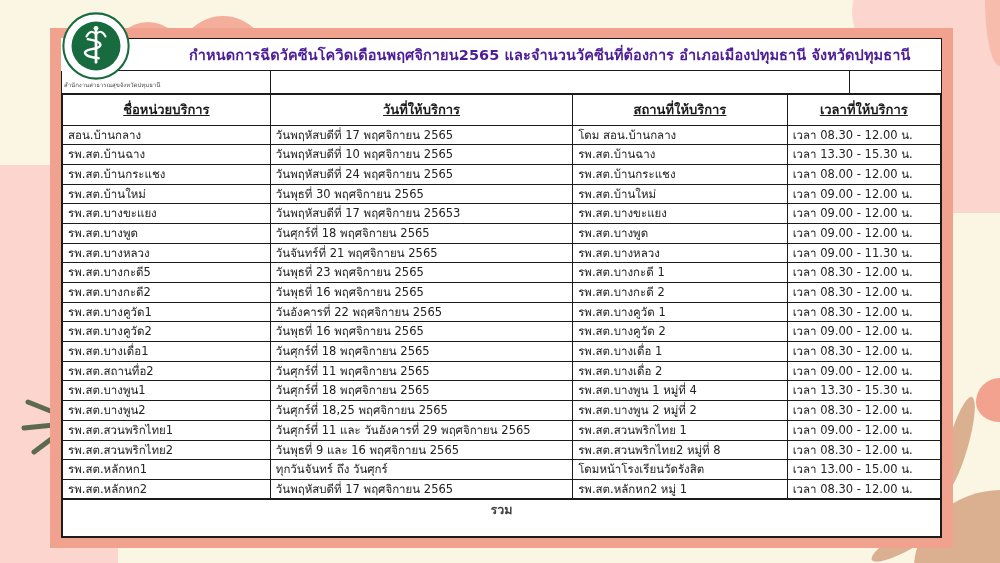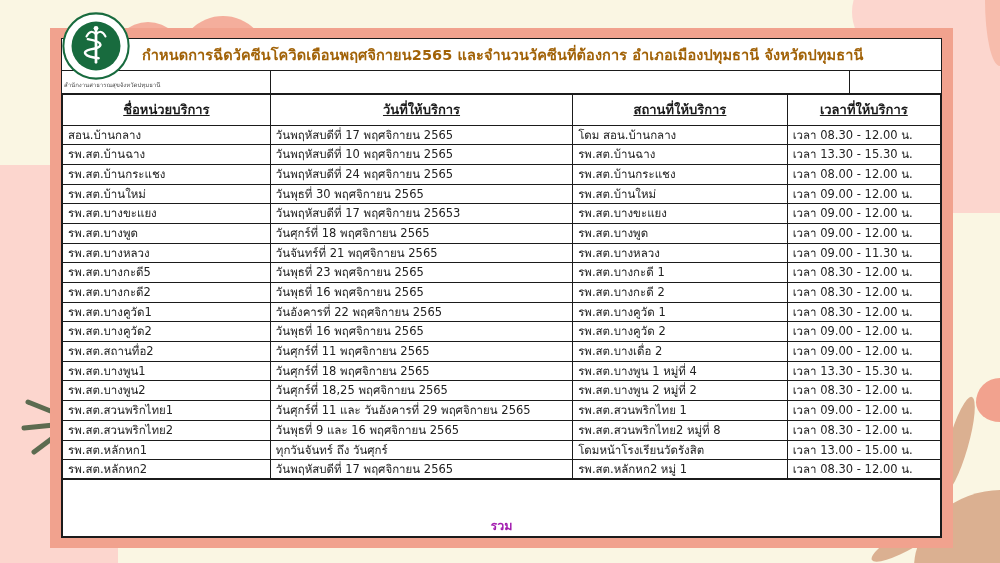--- a/index.html
+++ b/index.html
@@ -17,36 +17,36 @@
   .bg-pink-leaf{right:0;top:378px;width:24px;height:44px;background:#F2A28E;border-radius:100% 0 0 100% / 55% 0 0 45%;}
   .scallop{background:#F4AE9C;}
   .scallop.s1{left:112px;top:22px;width:72px;height:40px;border-radius:36px 36px 0 0;}
   .scallop.s2{left:178px;top:16px;width:90px;height:48px;border-radius:45px 45px 0 0;}
   
   .doc-frame{left:50px;top:28px;width:903px;height:520px;background:#F1A28E;z-index:2;}
   .doc{position:absolute;left:11px;top:10px;right:11px;bottom:10px;background:#FFFFFF;
        display:flex;flex-direction:column;color:#262626;}
   .title-bar{height:33px;box-sizing:border-box;border:1px solid #1b1b1b;
     display:flex;align-items:center;padding-left:80px;
-    font-weight:bold;font-size:14.5px;letter-spacing:.1px;color:#a16207;}
+    font-weight:bold;font-size:14.5px;letter-spacing:.1px;color:#4c1d95;margin-left:47px;}
   .agency-row{height:22px;box-sizing:border-box;display:flex;
     border-left:1px solid #1b1b1b;border-right:1px solid #1b1b1b;}
   .agency-cell{box-sizing:border-box;border-right:1px solid #1b1b1b;}
   .agency-cell.c1{width:209px;font-size:6px;color:#444;padding:9px 0 0 2px;overflow:hidden;white-space:nowrap;}
   .agency-cell.c2{width:579px;}
   .agency-cell.c3{flex:1;border-right:none;}
   table{width:100%;border-collapse:collapse;table-layout:fixed;border:2px solid #1b1b1b;}
   th{box-sizing:border-box;border:1px solid #1b1b1b;height:31px;
      font-size:13px;font-weight:bold;text-align:center;color:#1a1a1a;text-decoration:underline;}
   td{box-sizing:border-box;border:1px solid #1b1b1b;height:19.7px;
      font-size:11.5px;line-height:1.1;padding:0 5px;white-space:nowrap;overflow:hidden;color:#222;}
   col.c1{width:23.7%;} col.c2{width:34.4%;} col.c3{width:24.4%;} col.c4{width:17.5%;}
   .total-row{flex:1;box-sizing:border-box;border:2px solid #1b1b1b;border-top:none;
-    display:flex;align-items:flex-end;justify-content:center;
-    font-weight:bold;font-size:12.5px;color:#a21caf;}
+    display:flex;align-items:flex-start;justify-content:center;
+    font-weight:bold;font-size:12.5px;color:#404040;}
   
   .logo{left:62px;top:12px;width:68px;height:68px;z-index:3;}
   
   .sprig{left:12px;top:372px;z-index:1;}
   .tan-leaf{right:0;bottom:0;z-index:1;}
 </style>
 </head>
 <body>
 
 <div class="layer bg-pink-left"></div>
@@ -166,20 +166,26 @@
             <td>รพ.สต.บางคูวัด 1</td>
             <td>เวลา 08.30 - 12.00 น.</td>
           </tr>
           <tr>
             <td>รพ.สต.บางคูวัด2</td>
             <td>วันพุธที่ 16 พฤศจิกายน 2565</td>
             <td>รพ.สต.บางคูวัด 2</td>
             <td>เวลา 09.00 - 12.00 น.</td>
           </tr>
           <tr>
+            <td>รพ.สต.บางเดื่อ1</td>
+            <td>วันศุกร์ที่ 18 พฤศจิกายน 2565</td>
+            <td>รพ.สต.บางเดื่อ 1</td>
+            <td>เวลา 08.30 - 12.00 น.</td>
+          </tr>
+          <tr>
             <td>รพ.สต.สถานทื่อ2</td>
             <td>วันศุกร์ที่ 11 พฤศจิกายน 2565</td>
             <td>รพ.สต.บางเดื่อ 2</td>
             <td>เวลา 09.00 - 12.00 น.</td>
           </tr>
           <tr>
             <td>รพ.สต.บางพูน1</td>
             <td>วันศุกร์ที่ 18 พฤศจิกายน 2565</td>
             <td>รพ.สต.บางพูน 1 หมู่ที่ 4</td>
             <td>เวลา 13.30 - 15.30 น.</td>

